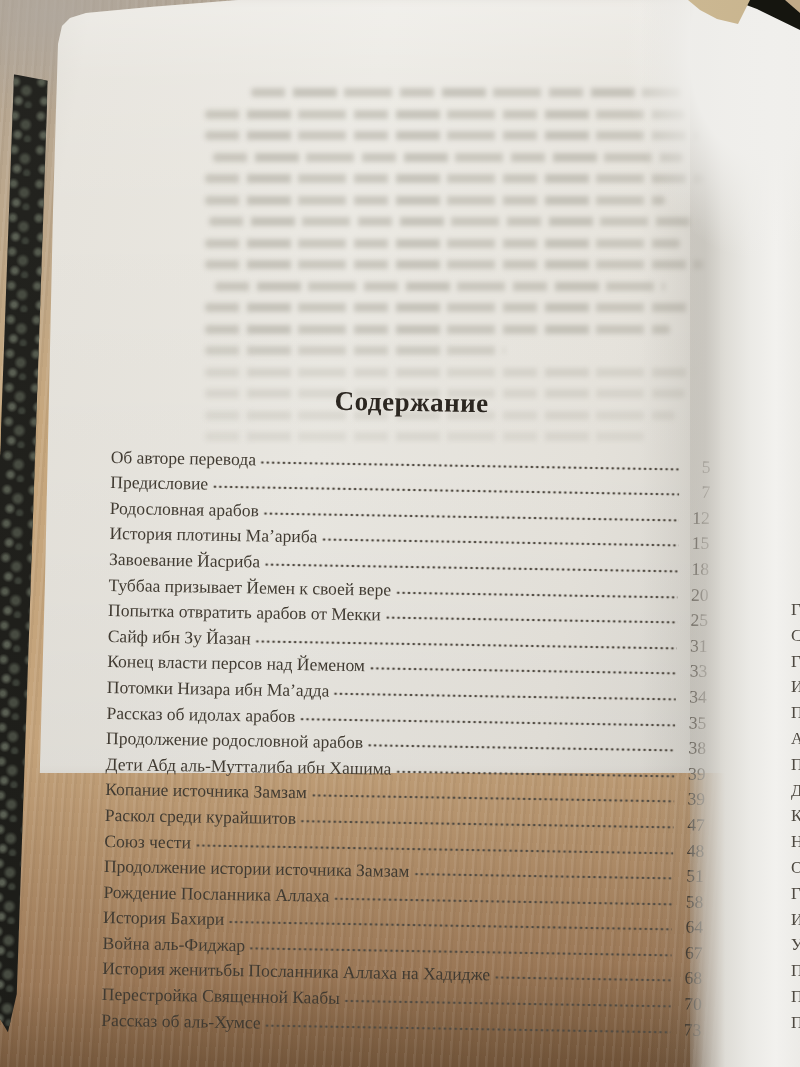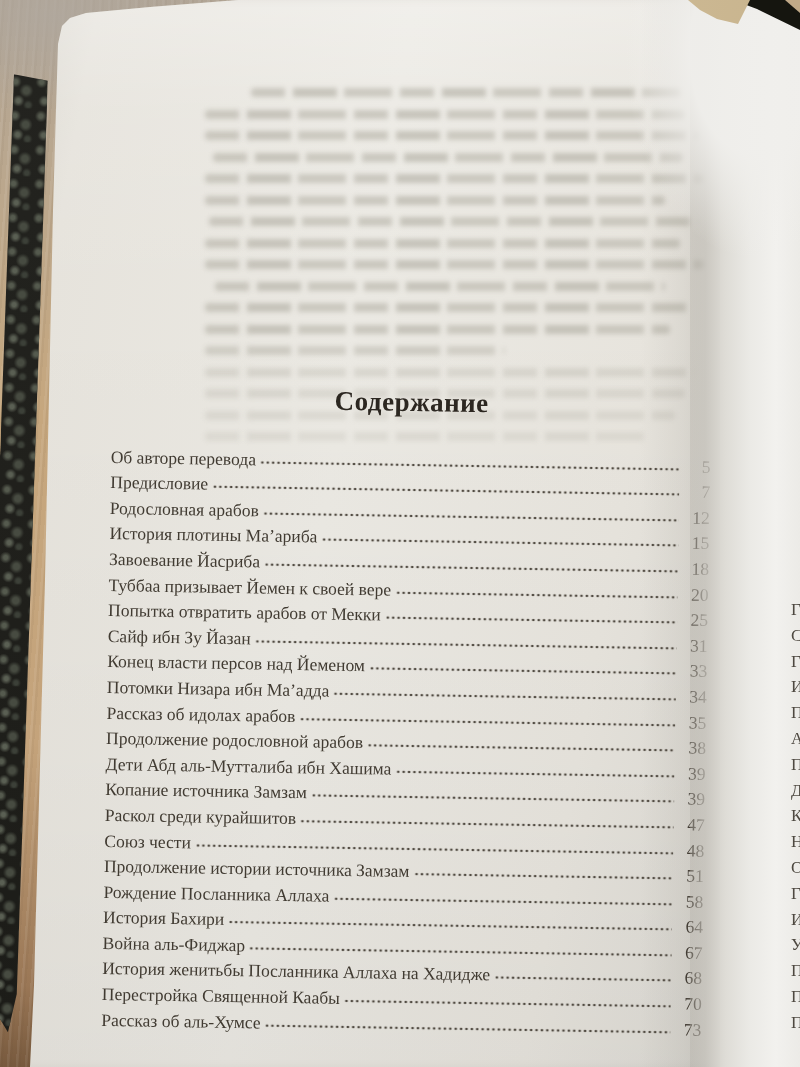--- a/index.html
+++ b/index.html
@@ -21,21 +21,21 @@
     clip-path:polygon(6px 0, 40px 6px, 28px 96%, 20px 100%, 2px 97%, 0 40%);
     background-image:
       radial-gradient(circle at 30% 22%, #555a4e 2px, rgba(0,0,0,0) 6px),
       radial-gradient(circle at 72% 48%, #474b41 3px, rgba(0,0,0,0) 7px),
       radial-gradient(circle at 42% 78%, #5a5f53 2px, rgba(0,0,0,0) 6px),
       radial-gradient(circle at 80% 90%, #3c4038 2px, rgba(0,0,0,0) 5px),
       linear-gradient(180deg,#23231f,#1c1c18);
     background-size:26px 34px,26px 34px,26px 34px,26px 34px,100% 100%;}
 
   
-  .page-main{position:absolute;left:0;top:0;width:800px;height:1067px;
+  .page-main{position:absolute;left:0;top:0;width:800px;height:773px;
     clip-path:polygon(62px 26px,70px 18px,86px 13px,150px 7px,238px 0,800px 0,800px 1067px,30px 1067px,34px 985px,45px 580px,53px 210px,58px 44px);
     background:
       linear-gradient(180deg, rgba(255,255,255,.30) 0%, rgba(255,255,255,.10) 10%, rgba(0,0,0,0) 28%, rgba(0,0,0,.02) 72%, rgba(0,0,0,.04) 100%),
       linear-gradient(100deg,#d7d4cc 0%,#e6e3dc 10%,#ebe9e3 42%,#e7e4dd 72%,#dad8d2 96%);
     box-shadow:inset 4px 0 2px -2px rgba(255,255,255,.75), inset 12px 0 14px -8px rgba(110,104,92,.35);}
 
   
   .bleed{position:absolute;left:205px;top:88px;width:505px;filter:blur(2.6px);opacity:.6;}
   .bleed-line{height:9px;margin-bottom:12.5px;border-radius:4px;
     background:repeating-linear-gradient(90deg,#b4b1a6 0 34px, rgba(0,0,0,0) 34px 42px, #aeaba0 42px 86px, rgba(0,0,0,0) 86px 93px, #b6b3a8 93px 141px, rgba(0,0,0,0) 141px 149px);}

